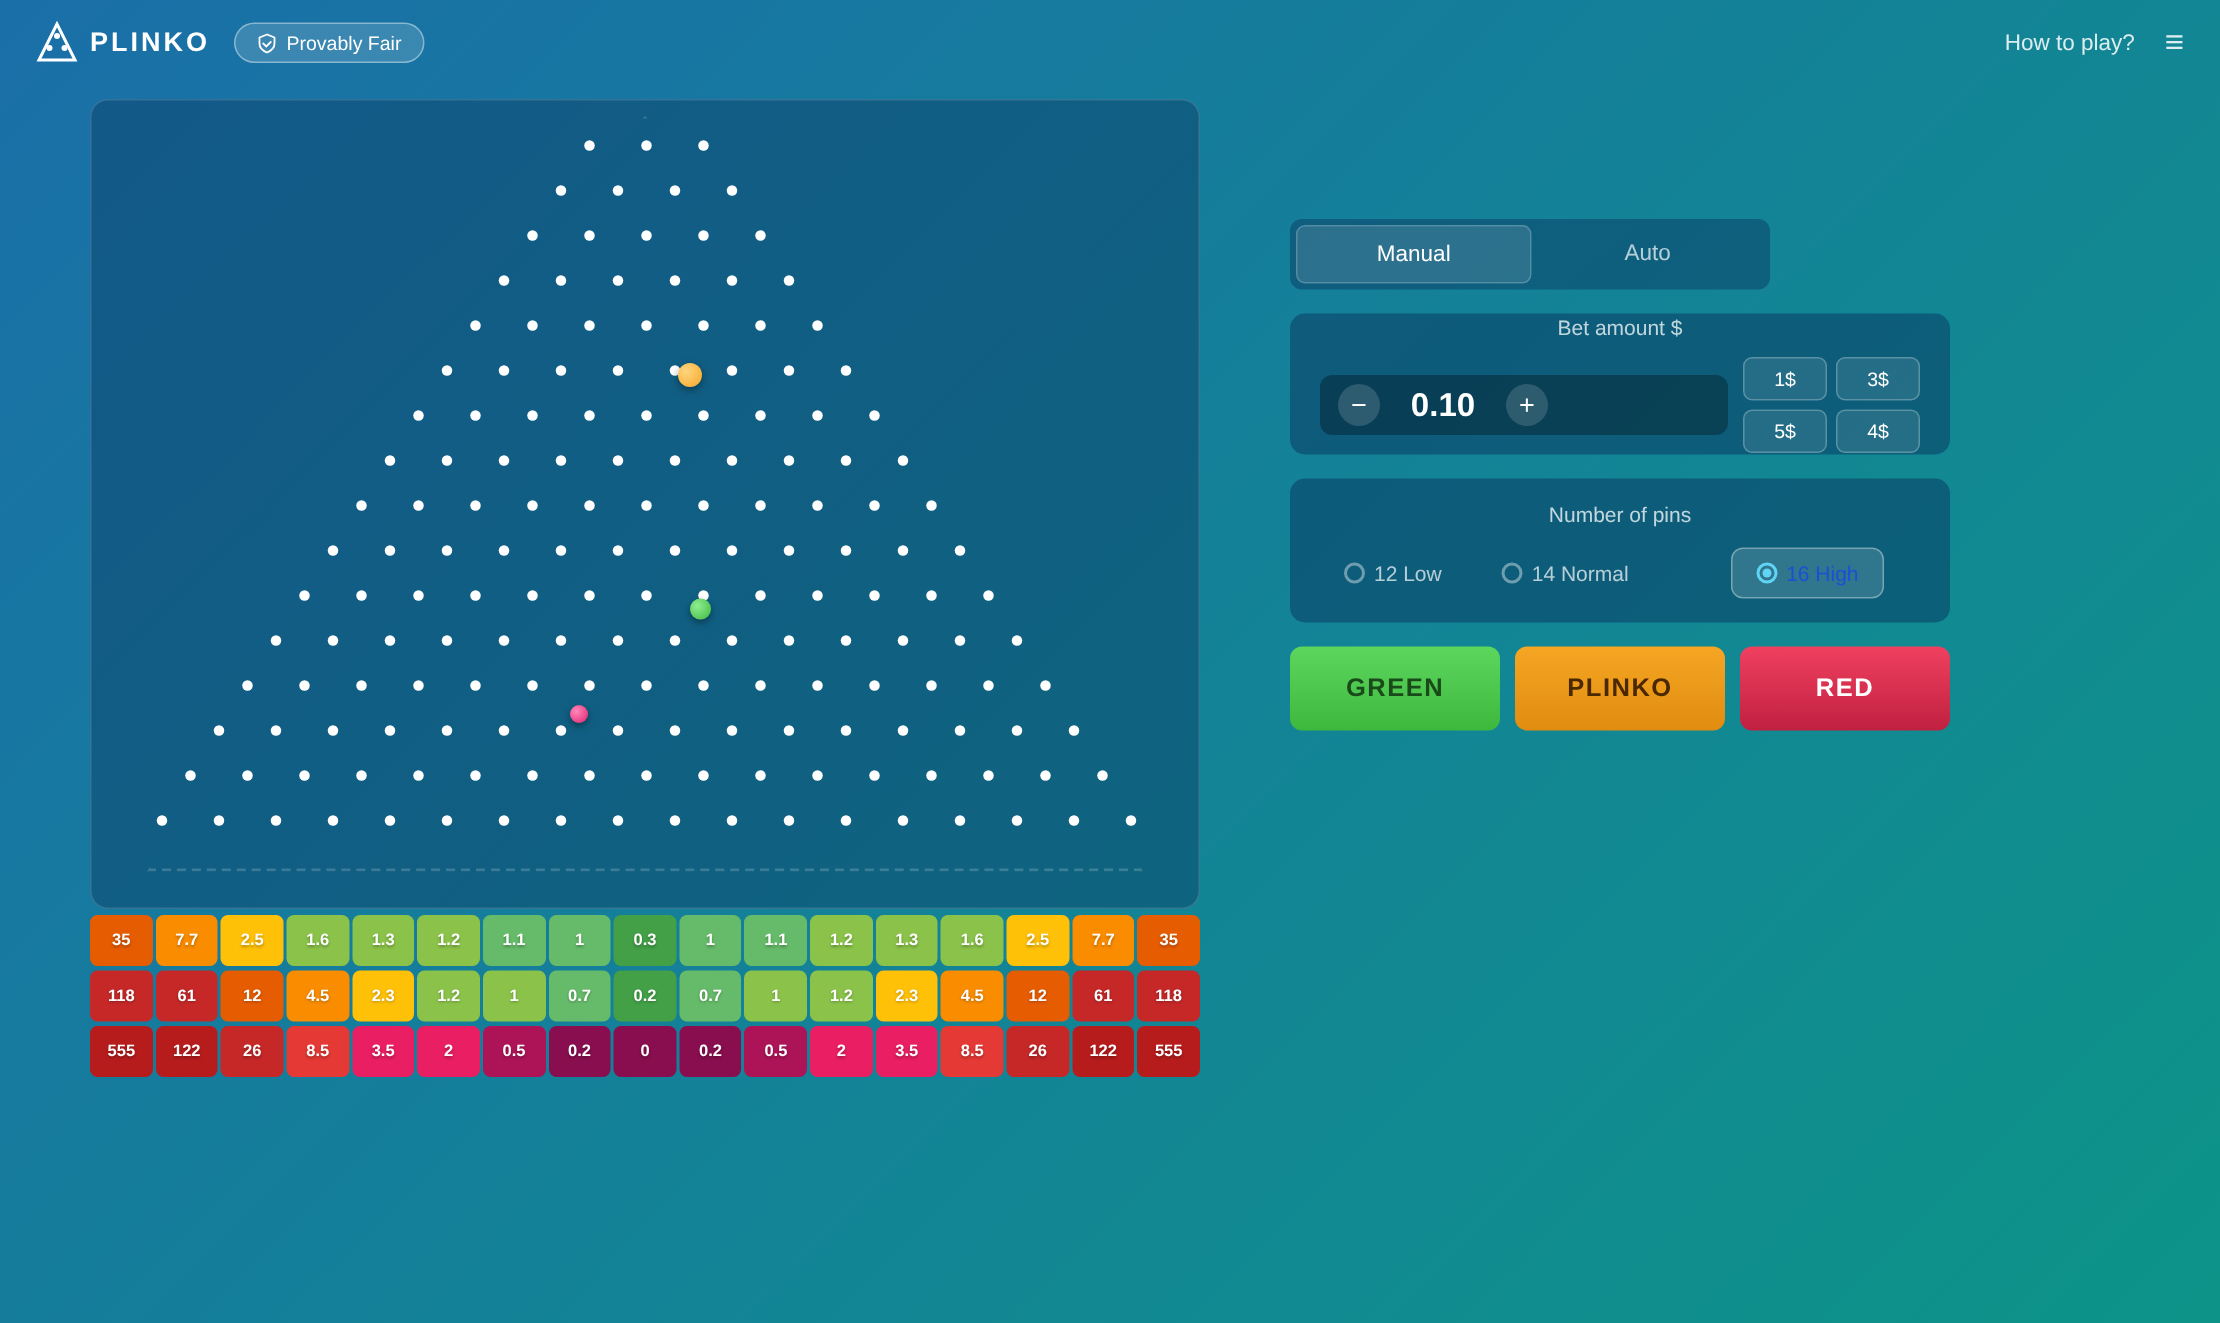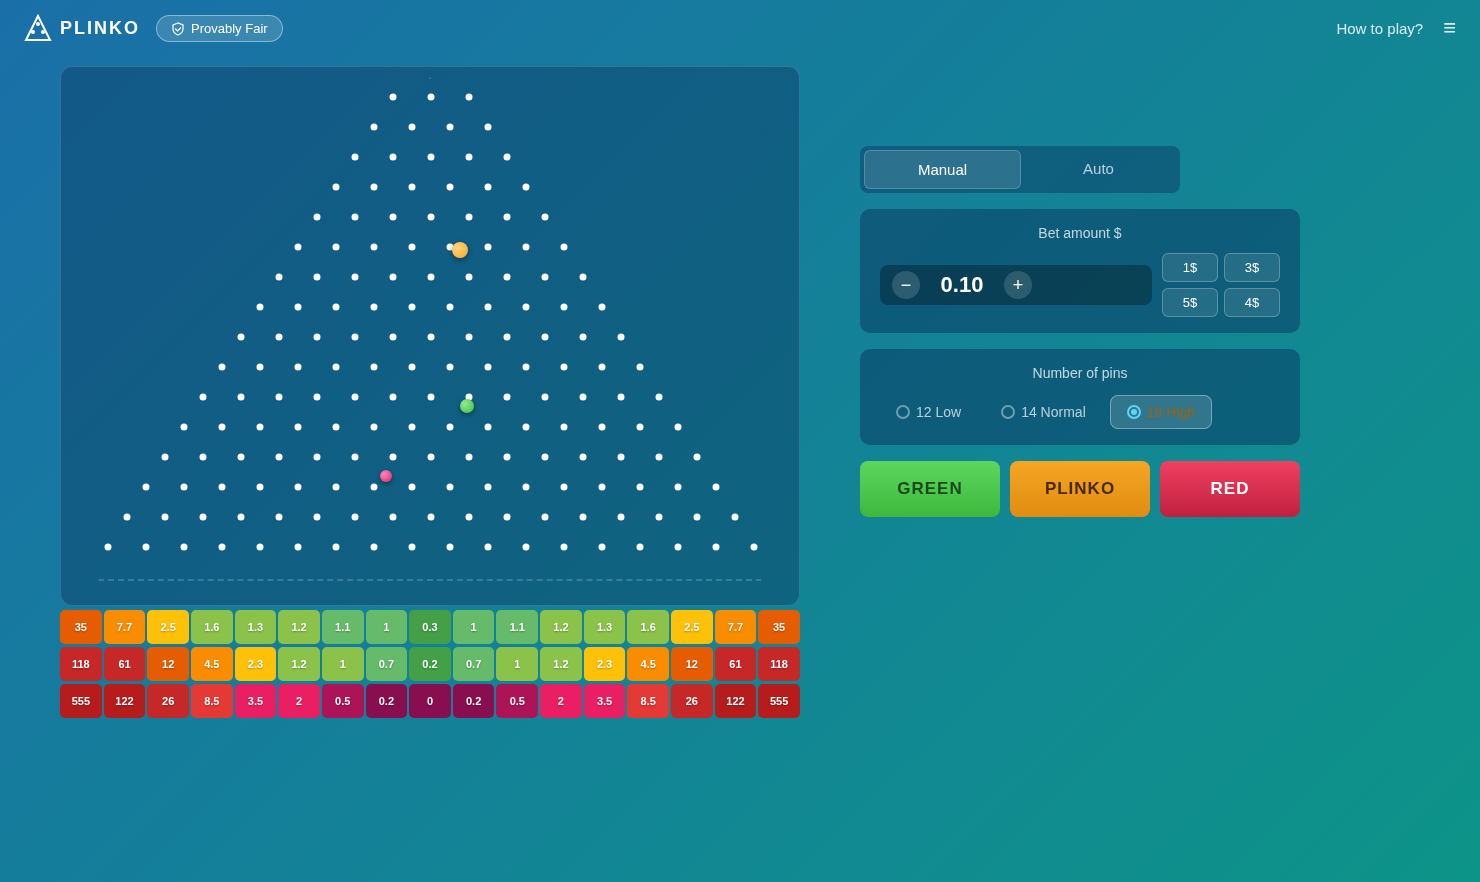--- a/index.html
+++ b/index.html
@@ -170,21 +170,21 @@
     .mode-tab.active {
       background: rgba(255,255,255,0.12);
       color: white;
       border: 1px solid rgba(255,255,255,0.2);
     }
 
     
     .bet-panel {
       background: rgba(10,60,100,0.55);
       border-radius: 10px;
-      padding: 16px 20px;
+      padding: 1px 20px;
       width: 440px;
     }
     .bet-label {
       font-size: 14px;
       color: rgba(255,255,255,0.75);
       margin-bottom: 12px;
       text-align: center;
     }
     .bet-row {
       display: flex;
@@ -266,21 +266,22 @@
       gap: 6px;
       padding: 8px 16px;
       border-radius: 8px;
       font-size: 14px;
       cursor: pointer;
       color: rgba(255,255,255,0.7);
     }
     .pin-option.active {
       background: rgba(255,255,255,0.15);
       border: 1px solid rgba(255,255,255,0.35);
-      color: #a16207;
+      color: #1d4ed8;
+      margin-left: 44px;
     }
     .radio-dot {
       width: 14px;
       height: 14px;
       border-radius: 50%;
       border: 2px solid rgba(255,255,255,0.4);
       display: flex;
       align-items: center;
       justify-content: center;
     }

